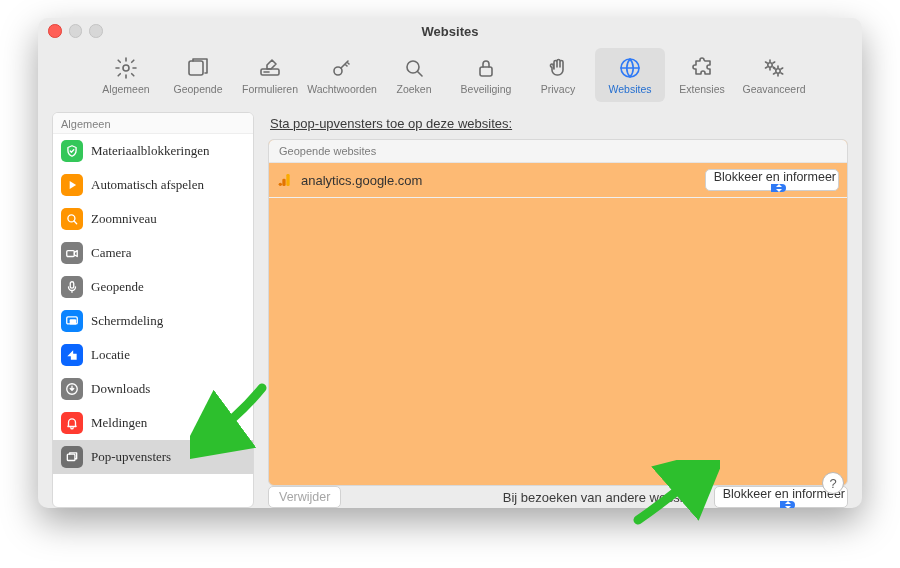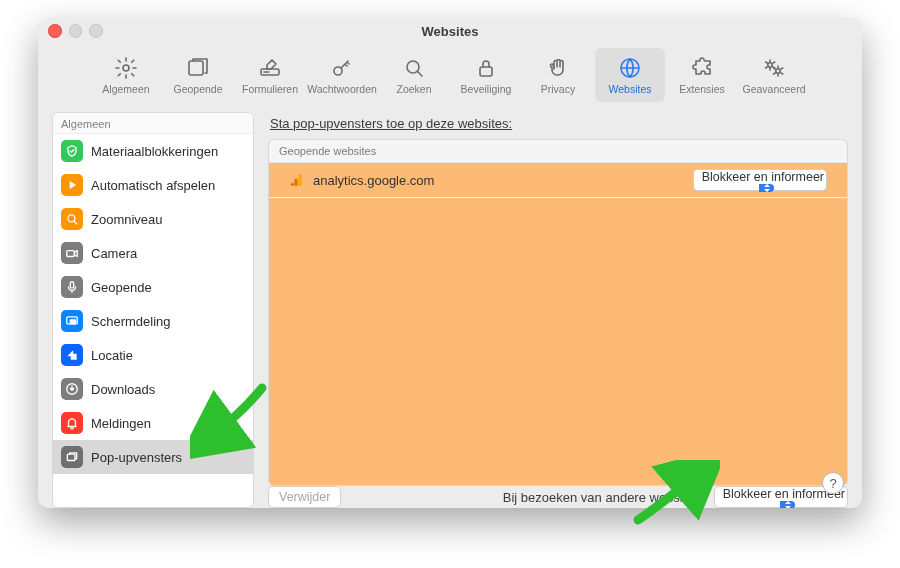--- a/index.html
+++ b/index.html
@@ -19,30 +19,30 @@
   .tab .ic{width:24px;height:24px;display:flex;align-items:center;justify-content:center;}
   .tab .lbl{font-size:10.5px;margin-top:3px;color:#777;}
   .tab.active .lbl{color:#256fd0;}
   svg{display:block;}
   
   .body{display:flex;padding:0 14px 14px;column-gap:14px;height:calc(100% - 94px);}
   
   .sidebar{width:200px;border:1px solid #d9d9d9;border-radius:6px;background:#fff;overflow:hidden;display:flex;flex-direction:column;}
   .side-head{font-size:11px;color:#808080;padding:5px 8px 3px;border-bottom:1px solid #eee;background:#fafafa;}
   .side-items{flex:1;overflow:auto;}
-  .side-item{display:flex;align-items:center;gap:8px;padding:5px 8px;height:24px;}
+  .side-item{display:flex;align-items:center;gap:8px;padding:5px 8px;height:24px;font-family:Liberation Serif, serif;}
   .side-item.selected{background:#d8d8d8;}
   .side-item .mi{width:22px;height:22px;border-radius:5px;display:flex;align-items:center;justify-content:center;flex:0 0 22px;}
   .side-item .txt{color:#2d2d2d;white-space:nowrap;overflow:hidden;text-overflow:ellipsis;}
   
   .content{flex:1;display:flex;flex-direction:column;}
   .heading{padding:4px 2px 8px;color:#3a3a3a;text-decoration:underline;}
   .tablebox{flex:1;border:1px solid #d8d8d8;border-radius:6px;background:#fdba74;overflow:hidden;display:flex;flex-direction:column;}
   .thead{background:#f5f5f5;color:#7b7b7b;font-size:11px;padding:5px 10px;border-bottom:1px solid #e5e5e5;}
-  .trow{display:flex;align-items:center;padding:6px 20px;gap:8px;border-bottom:1px solid #f0f0f0;}
+  .trow{display:flex;align-items:center;padding:6px 8px;gap:8px;border-bottom:1px solid #f0f0f0;}
   .trow .site{flex:1;display:flex;align-items:center;gap:8px;color:#333;}
   .trow .favicon{width:16px;height:16px;}
   .popup-select{display:flex;align-items:center;font-size:12.5px;border:1px solid #cfcfcf;border-radius:5px;height:20px;background:#fff;padding:0 0 0 8px;flex-direction:column;}
   .popup-select .val{padding-right:2px;}
   .stepper{width:15px;height:20px;background:#2f7af6;border-top-right-radius:5px;border-bottom-right-radius:5px;margin-left:6px;display:flex;flex-direction:column;align-items:center;justify-content:center;}
   .stepper::before,.stepper::after{content:"";width:0;height:0;border-left:3.5px solid transparent;border-right:3.5px solid transparent;}
   .stepper::before{border-bottom:3.5px solid #fff;margin-bottom:2px;}
   .stepper::after{border-top:3.5px solid #fff;}
   
   .footer{display:flex;align-items:center;padding-top:0;gap:10px;}

